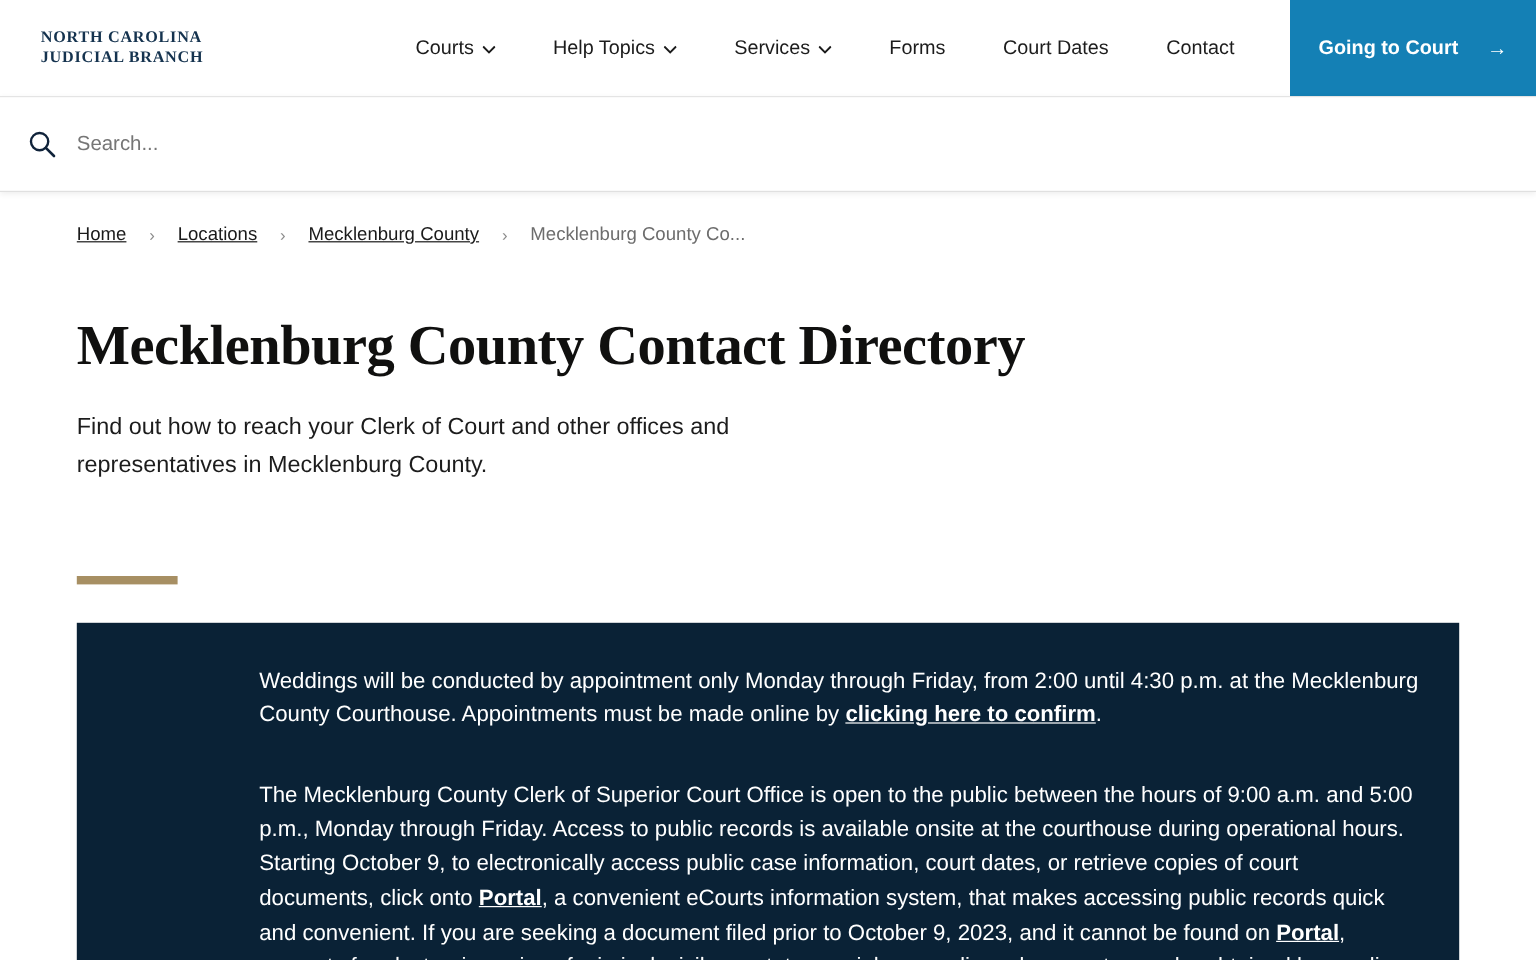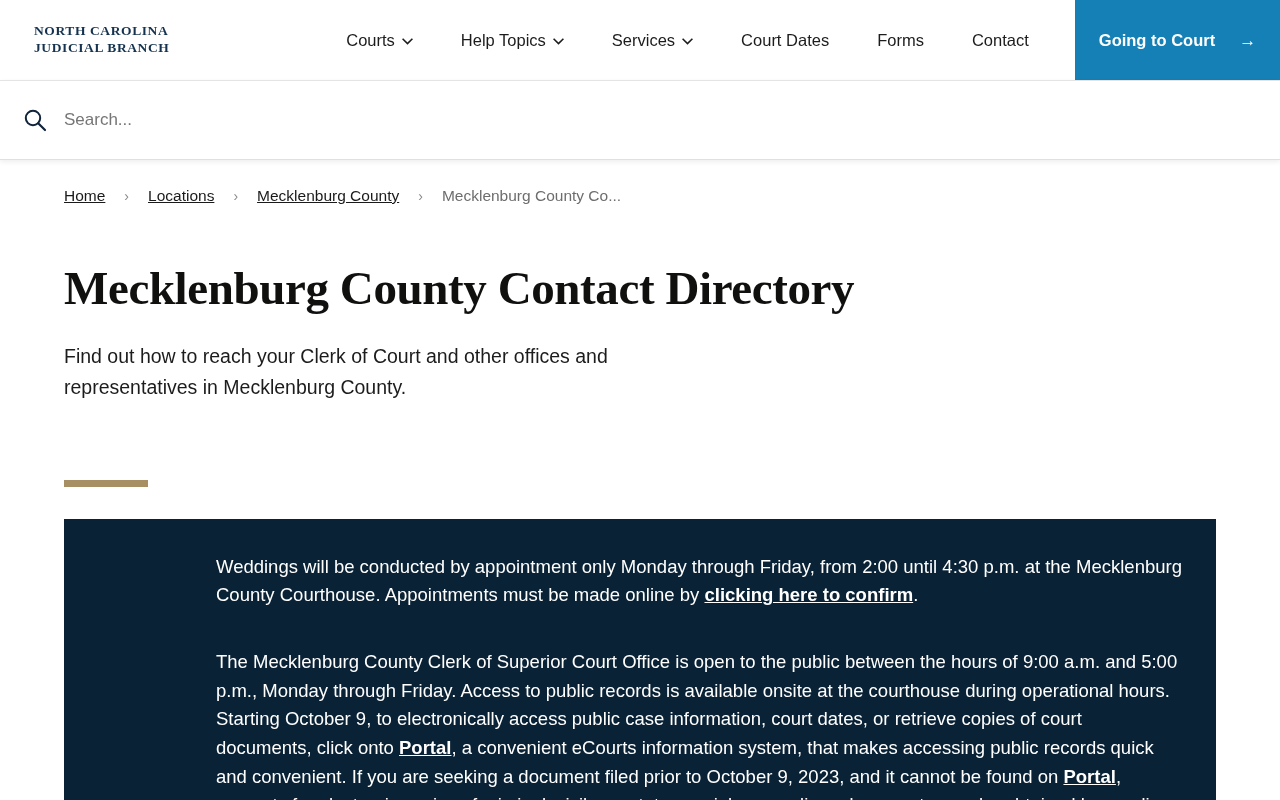--- a/index.html
+++ b/index.html
@@ -222,24 +222,24 @@
     </div>
     <div class="nav-item">
       <span>Services</span>
       <span class="caret">
         <svg viewBox="0 0 11 7" width="11" height="7">
             <path d="M0.6 0.8 L5.5 5.6 L10.4 0.8" fill="none" stroke="#1c1c1c" stroke-width="1.6"></path>
           </svg>
       </span>
     </div>
     <div class="nav-item">
+      <span>Forms</span>
+    </div>
+    <div class="nav-item">
       <span>Court Dates</span>
-    </div>
-    <div class="nav-item">
-      <span>Forms</span>
     </div>
     <div class="nav-item">
       <span>Contact</span>
     </div>
   </nav>
 
   <div class="cta">
     <span>Going to Court</span>
     <span class="arrow">→</span>
   </div>

